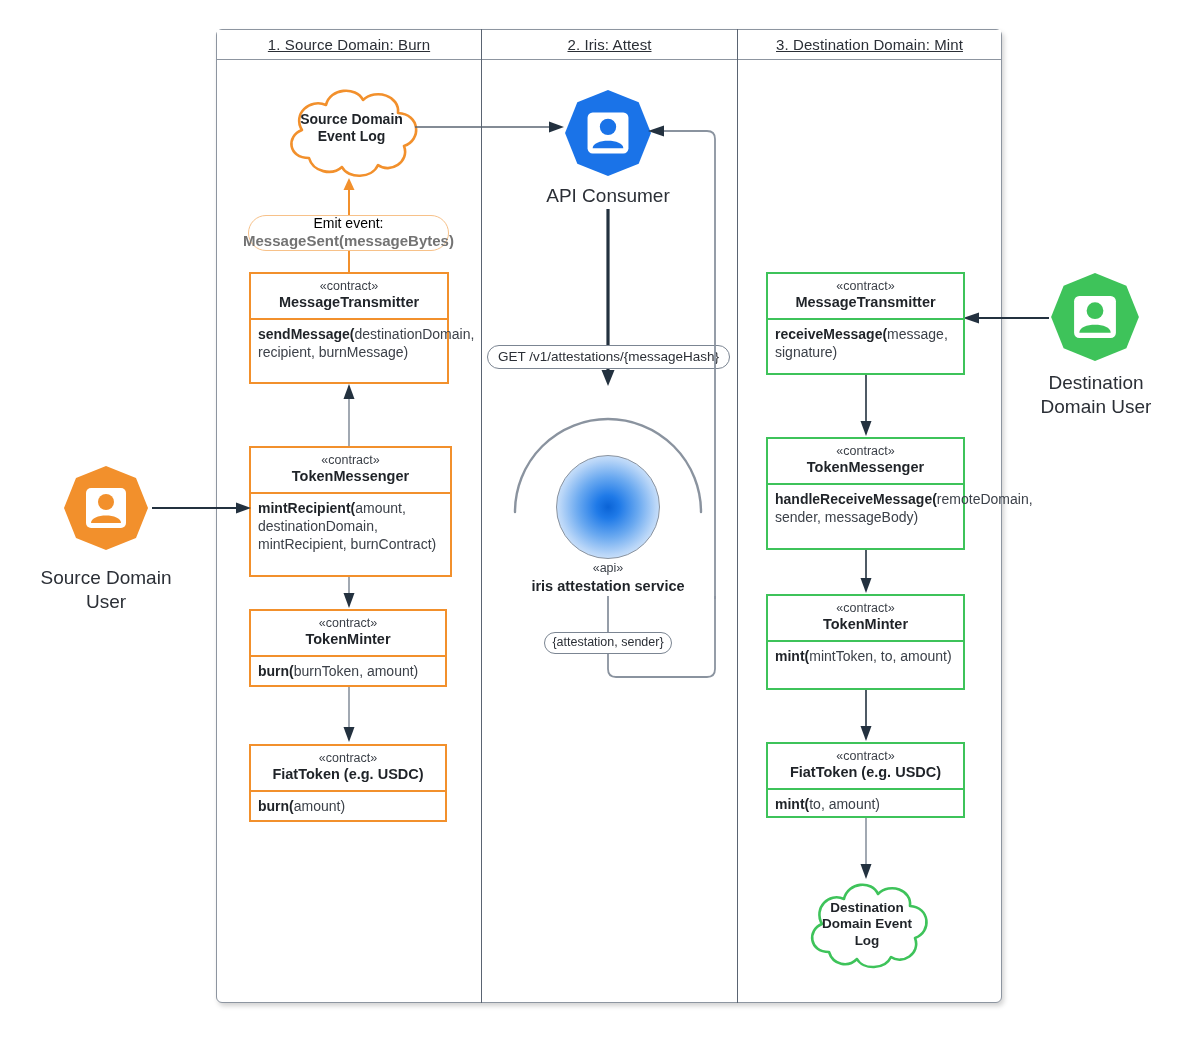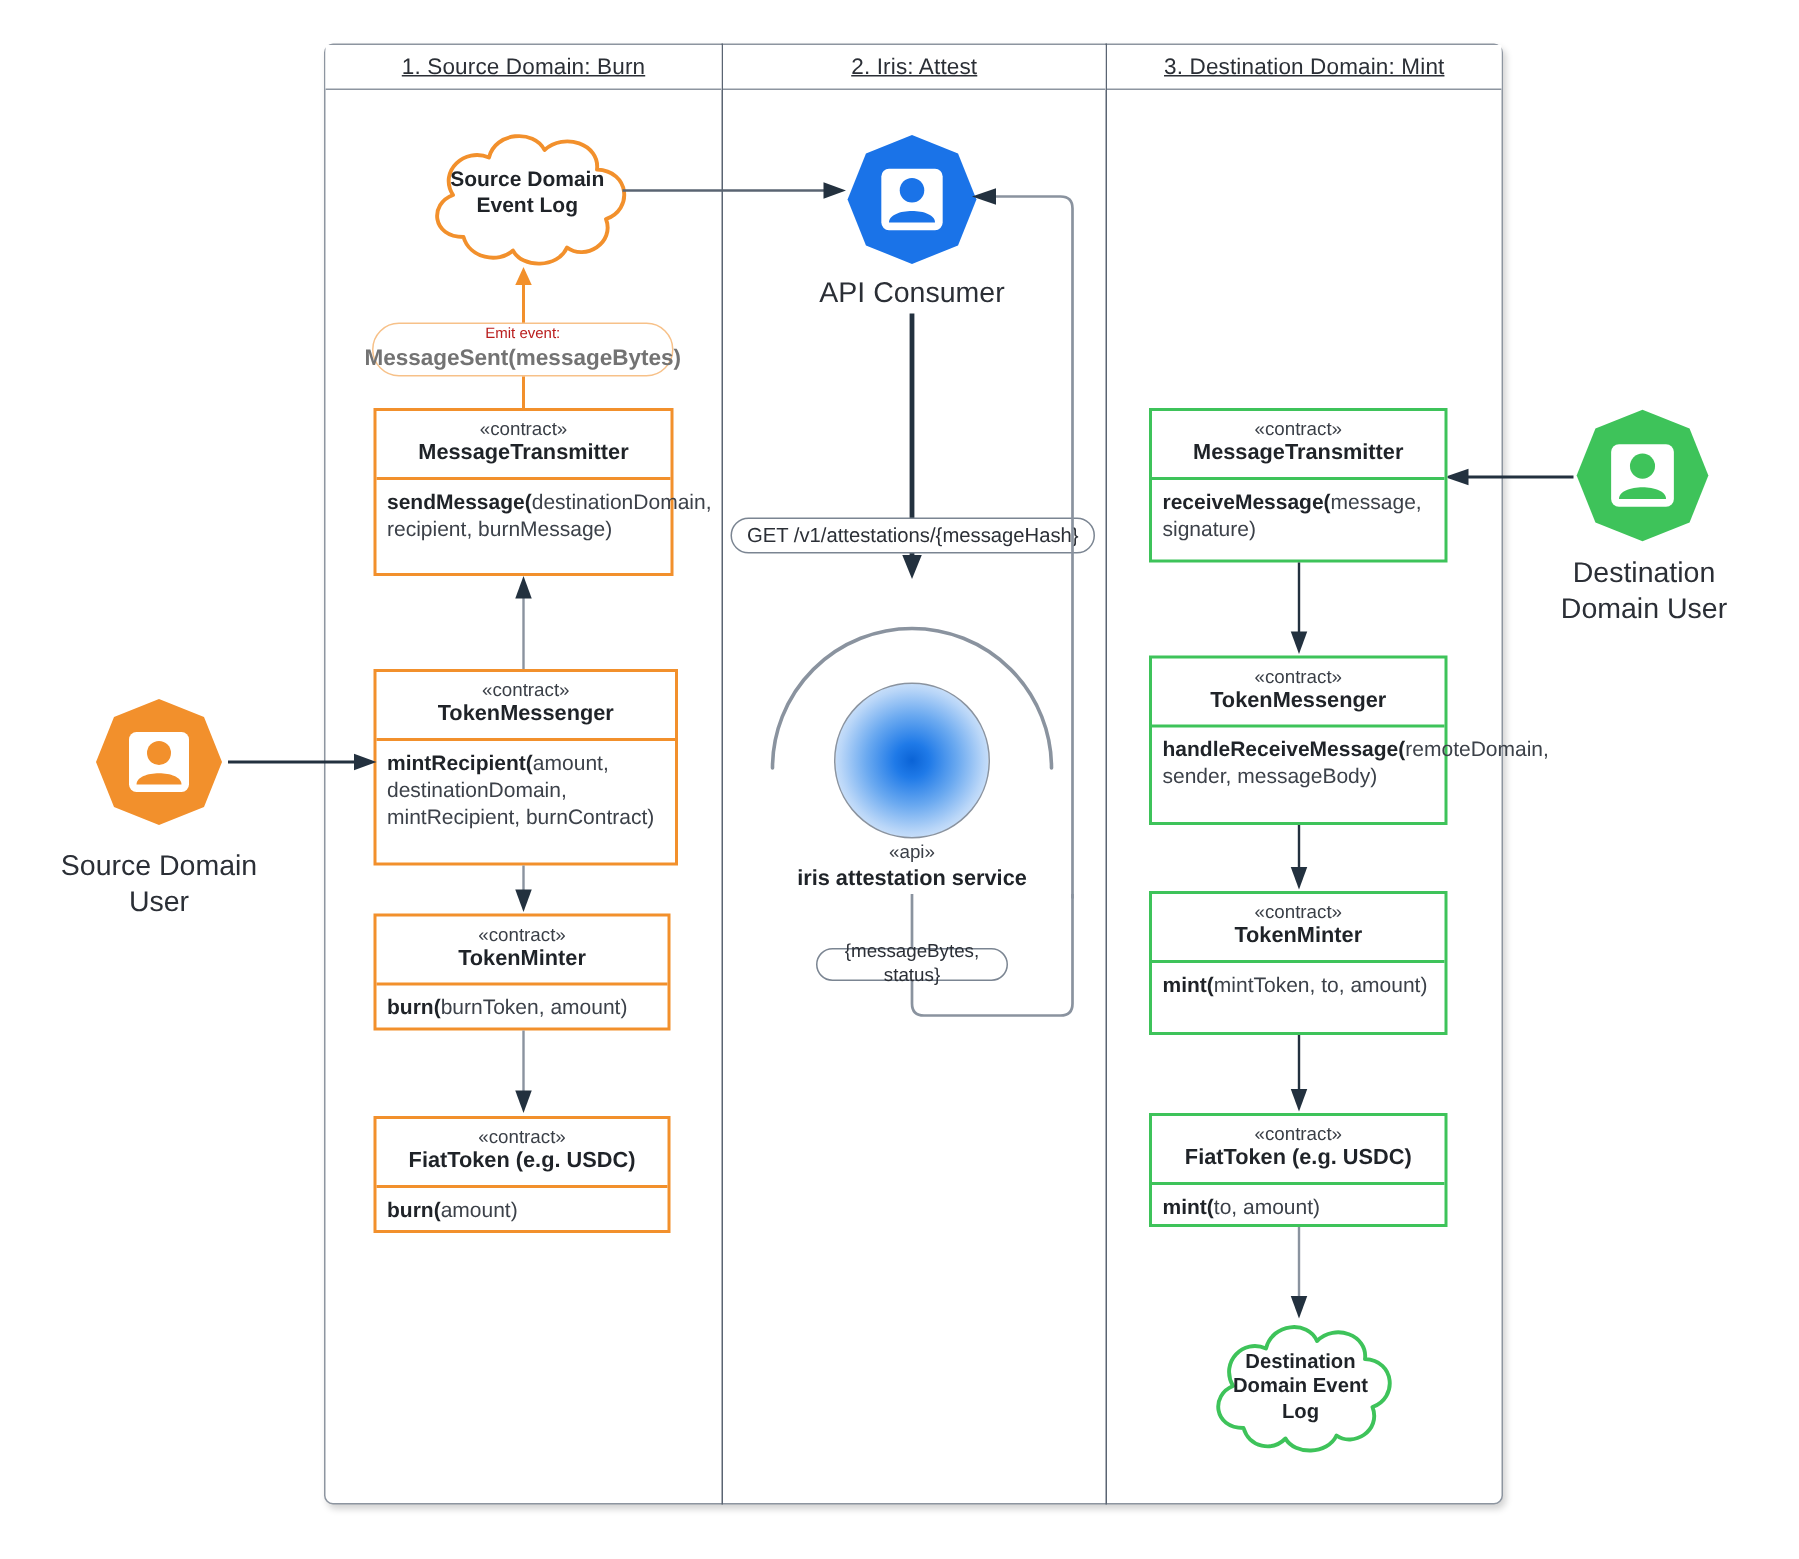--- a/index.html
+++ b/index.html
@@ -57,21 +57,21 @@
 
   
   .pill {
     border-radius: 20px; background: #ffffff;
     display: flex; flex-direction: column;
     align-items: center; justify-content: center;
     text-align: center; line-height: 1.25;
   }
   .pill-orange { border: 1px solid #f7c189; }
   .pill-gray   { border: 1px solid #7b8592; }
-  .pill .l1 { font-size: 10px; color: #b91c1c; }
+  .pill .l1 { font-size: 14px; color: #000000; }
   .pill .l2 { font-size: 15px; font-weight: bold; color: #737373; }
   .pill .one { font-size: 13.5px; color: #2b2f36; }
   .cloudtext {
     text-align: center; font-weight: bold;
     color: #1f2328; line-height: 1.22;
   }
 
   
   .actor-label {
     text-align: center; font-size: 19px; color: #2b2f36; line-height: 1.25;
@@ -256,21 +256,21 @@
     <path d="M53,0 L53,73 Q53,81 61,81 L152,81 Q160,81 160,73 L160,0" fill="none" stroke="#8a939f" stroke-width="1.8" stroke-linejoin="round"></path>
   </svg>
   <svg class="abs" style="left:707px;top:127px;" width="16" height="472">
     <path d="M8,472 L8,12 Q8,4 0,4 L-45,4" fill="none" stroke="#8a939f" stroke-width="1.8" stroke-linejoin="round"></path>
   </svg>
   <svg class="abs" style="left:648px;top:123px;" width="22" height="16">
     <path d="M0,8 L16,13.5 L16,2.5 Z" fill="#23313f"></path>
   </svg>
 
   <div class="abs pill pill-gray" style="left:544px;top:632px;width:128px;height:22px;">
-    <div class="one" style="font-size:12.5px;">{messageBytes, status}</div>
+    <div class="one" style="font-size:12.5px;">{attestation, sender}</div>
   </div>
 
   <div class="abs" style="left:1049px;top:271px;width:92px;height:92px;">
     <svg width="92" height="92" viewBox="0 0 88 88">
       <path d="M44,2 L74,14 L86,44 L74,74 L44,86 L14,74 L2,44 L14,14 Z" fill="#3ec35a"></path>
       <rect x="24" y="24" width="40" height="40" rx="5" fill="#ffffff"></rect>
       <circle cx="44" cy="38" r="8" fill="#3ec35a"></circle>
       <path d="M29,59 C29,49 59,49 59,59 Z" fill="#3ec35a"></path>
     </svg>
   </div>

